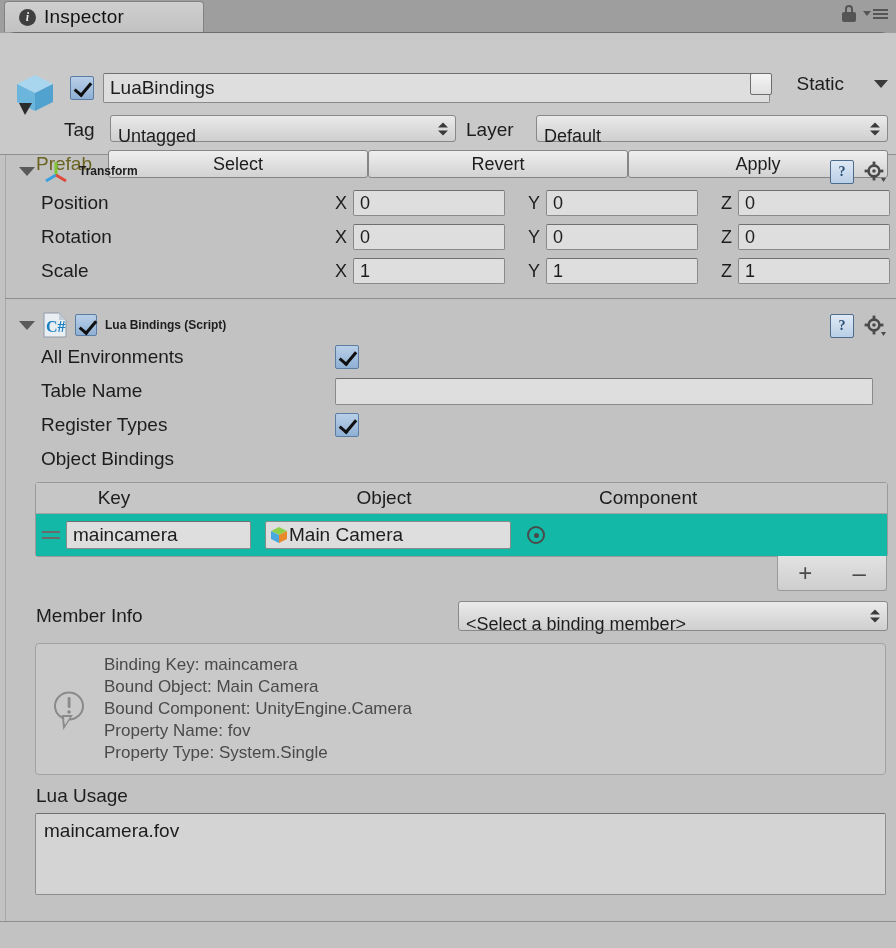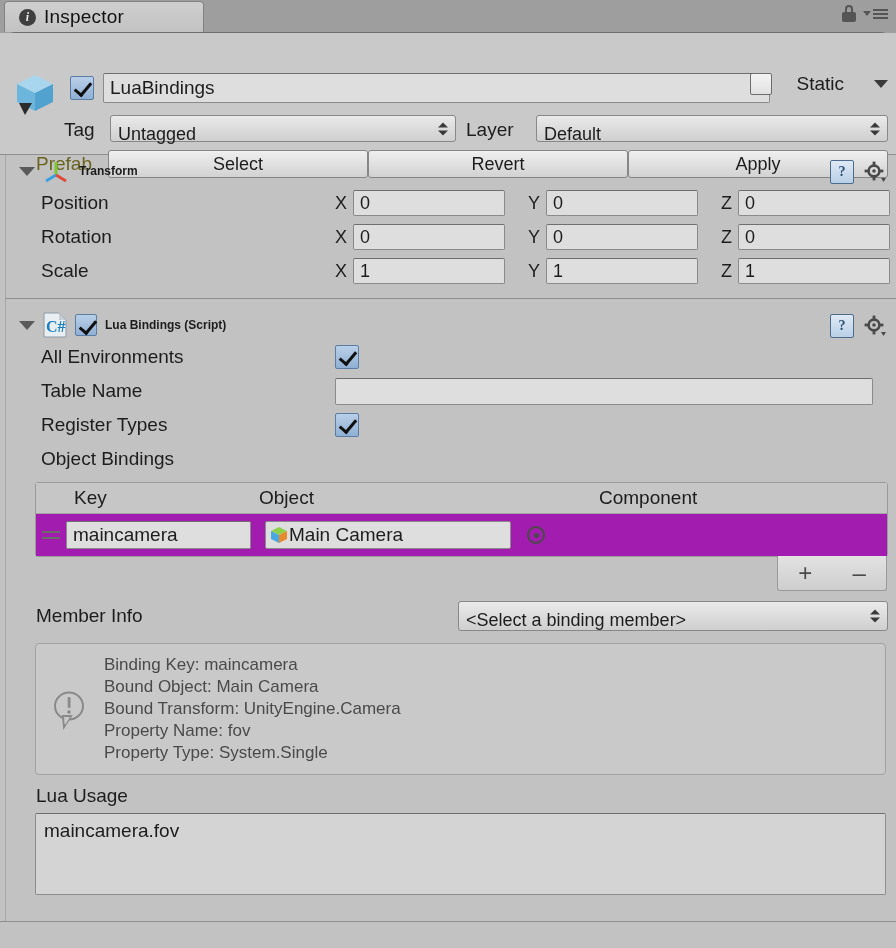--- a/index.html
+++ b/index.html
@@ -133,22 +133,22 @@
     border-top: 8px solid #3a3a3a;
   }
 
   .tagrow { position: absolute; left: 0; top: 82px; width: 896px; height: 28px; }
   .lbl { font-size: 19px; color: #1d1d1d; }
   .popup {
     box-sizing: border-box; position: relative;
     background: linear-gradient(#eaeaea, #cfcfcf);
     border: 1px solid #888; border-radius: 3px;
     font-size: 18px; color: #1d1d1d;
-    padding: 8px 24px 0 7px;
-    display: flex; align-items: flex-start;
+    padding: 16px 24px 0 7px;
+    display: flex; align-items: center;
   }
   .popup .updown {
     position: absolute; right: 7px; top: 50%; transform: translateY(-50%);
     display: flex; flex-direction: column; gap: 3px; align-items: center;
   }
   .popup .updown .u { width:0;height:0;border-left:5px solid transparent;border-right:5px solid transparent;border-bottom:5px solid #3a3a3a; }
   .popup .updown .d { width:0;height:0;border-left:5px solid transparent;border-right:5px solid transparent;border-top:5px solid #3a3a3a; }
 
   .prefabrow { position: absolute; left: 0; top: 117px; width: 896px; height: 30px; }
   .btn {
@@ -195,22 +195,23 @@
     margin: 6px 8px 0 30px;
     background: #cfcfcf;
     border: 1px solid #9a9a9a;
     border-radius: 3px;
   }
   .bt-head {
     display: flex; height: 30px; align-items: center;
     background: #c6c6c6;
     border-bottom: 1px solid #a4a4a4;
     font-size: 19px;
-  }
-  .bt-row { display: flex; height: 42px; align-items: center; background: #a21caf; }
+    text-align: center;
+  }
+  .bt-row { display: flex; height: 42px; align-items: center; background: #14b8a6; }
   .dragh { width: 30px; display: flex; flex-direction: column; gap: 4px; align-items: center; }
   .dragh i { display: block; width: 18px; height: 2px; background: #6b6b6b; }
   .objfield {
     box-sizing: border-box; height: 28px;
     background: #dedede; border: 1px solid #8a8a8a; border-radius: 2px;
     display: flex; align-items: center; gap: 0; padding-left: 3px;
     font-size: 19px;
   }
   .target-btn {
     width: 18px; height: 18px; border-radius: 50%;
@@ -497,21 +498,21 @@
             <ellipse cx="21" cy="18" rx="14" ry="13.5" fill="none" stroke="#8a8a8a" stroke-width="2"></ellipse>
             <polygon points="15,28 23,28 16,39" fill="none" stroke="#8a8a8a" stroke-width="2"></polygon>
             <polygon points="16,29 22,29 17,37" fill="#c9c9c9" stroke="none"></polygon>
             <rect x="19.7" y="9" width="2.8" height="11" rx="1.2" fill="#8a8a8a"></rect>
             <circle cx="21" cy="24" r="1.8" fill="#8a8a8a"></circle>
           </svg>
         </span>
         <span class="infolines">
           <span style="display:block;">Binding Key: maincamera</span>
           <span style="display:block;">Bound Object: Main Camera</span>
-          <span style="display:block;">Bound Transform: UnityEngine.Camera</span>
+          <span style="display:block;">Bound Component: UnityEngine.Camera</span>
           <span style="display:block;">Property Name: fov</span>
           <span style="display:block;">Property Type: System.Single</span>
         </span>
       </div>
 
       <div style="height:10px;"></div>
       <div style="padding-left:31px;">
         <span class="lbl">Lua Usage</span>
       </div>
       <div class="usagebox">maincamera.fov</div>

